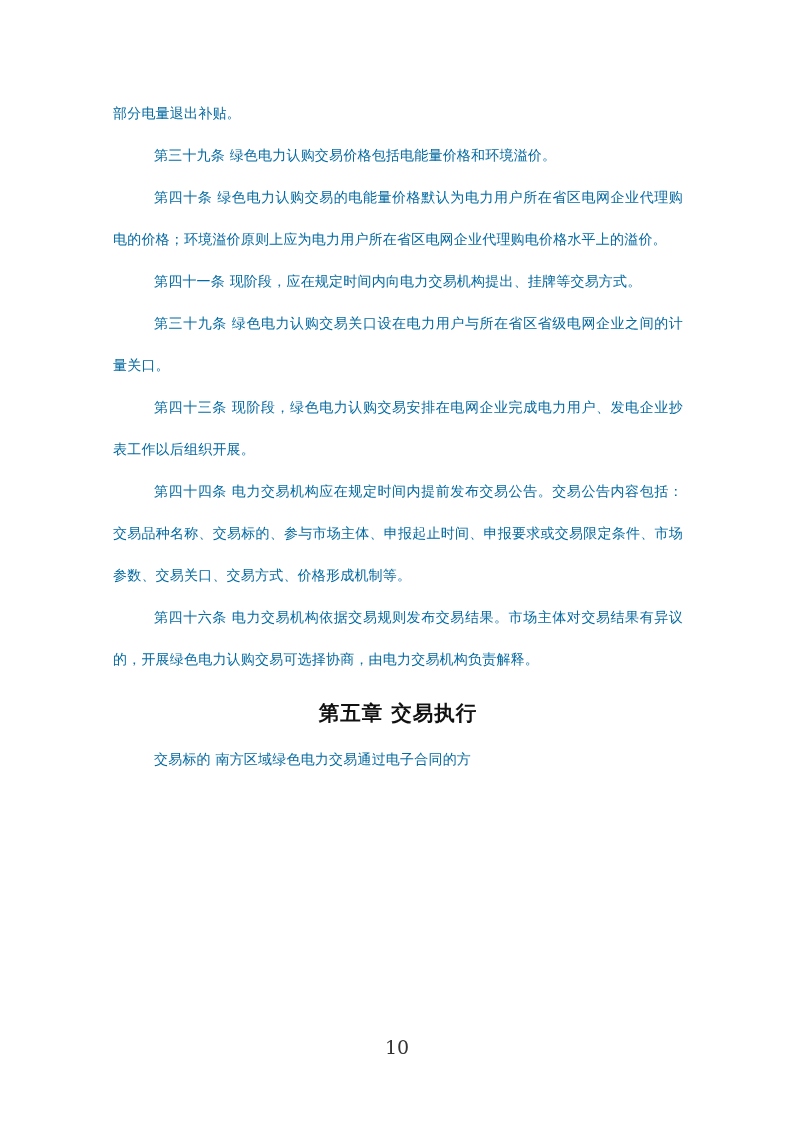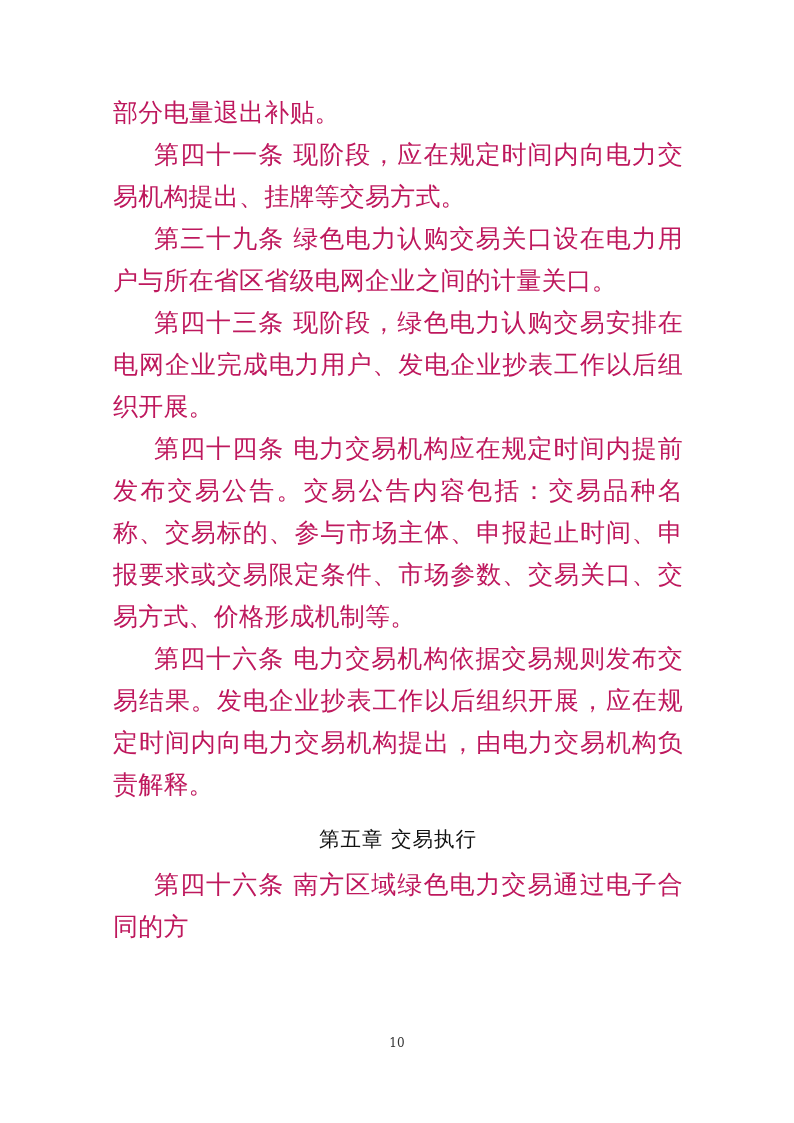--- a/index.html
+++ b/index.html
@@ -17,65 +17,67 @@
     overflow: hidden;
   }
   .content {
     position: absolute;
     left: 113px;
     top: 92px;
     width: 570px;
   }
   .para {
     font-family: "DejaVu Serif", "Liberation Serif", serif;
-    font-size: 25px;
+    font-size: 14px;
     line-height: 42px;
-    color: #be185d;
+    color: #0369a1;
     text-align: justify;
     text-justify: inter-ideograph;
     margin: 0 0 0 0;
     letter-spacing: 0.2px;
   }
   .indent {
     text-indent: 41px;
   }
   .chapter-heading {
     font-family: "DejaVu Serif", "Liberation Serif", serif;
     font-size: 20.5px;
     line-height: 42px;
     color: #111111;
-    font-weight: normal;
+    font-weight: bold;
     text-align: center;
     margin: 12px 0 4px 0;
     letter-spacing: 1px;
   }
   .page-number {
     position: absolute;
     left: 0;
     right: 0;
     top: 1036px;
     text-align: center;
     font-family: "DejaVu Serif", "Liberation Serif", serif;
-    font-size: 12px;
+    font-size: 19px;
     color: #333333;
   }
 </style>
 </head>
 <body>
 
 <div class="page">
   <div class="content">
 
     <p class="para">部分电量退出补贴。</p>
+    <p class="para indent">第三十九条 绿色电力认购交易价格包括电能量价格和环境溢价。</p>
+    <p class="para indent">第四十条 绿色电力认购交易的电能量价格默认为电力用户所在省区电网企业代理购电的价格；环境溢价原则上应为电力用户所在省区电网企业代理购电价格水平上的溢价。</p>
     <p class="para indent">第四十一条 现阶段，应在规定时间内向电力交易机构提出、挂牌等交易方式。</p>
     <p class="para indent">第三十九条 绿色电力认购交易关口设在电力用户与所在省区省级电网企业之间的计量关口。</p>
     <p class="para indent">第四十三条 现阶段，绿色电力认购交易安排在电网企业完成电力用户、发电企业抄表工作以后组织开展。</p>
     <p class="para indent">第四十四条 电力交易机构应在规定时间内提前发布交易公告。交易公告内容包括：交易品种名称、交易标的、参与市场主体、申报起止时间、申报要求或交易限定条件、市场参数、交易关口、交易方式、价格形成机制等。</p>
-    <p class="para indent">第四十六条 电力交易机构依据交易规则发布交易结果。发电企业抄表工作以后组织开展，应在规定时间内向电力交易机构提出，由电力交易机构负责解释。</p>
+    <p class="para indent">第四十六条 电力交易机构依据交易规则发布交易结果。市场主体对交易结果有异议的，开展绿色电力认购交易可选择协商，由电力交易机构负责解释。</p>
 
     <h2 class="chapter-heading">第五章 交易执行</h2>
 
-    <p class="para indent">第四十六条 南方区域绿色电力交易通过电子合同的方</p>
+    <p class="para indent">交易标的 南方区域绿色电力交易通过电子合同的方</p>
 
   </div>
 
   <div class="page-number">10</div>
 </div>
 
 </body></html>

